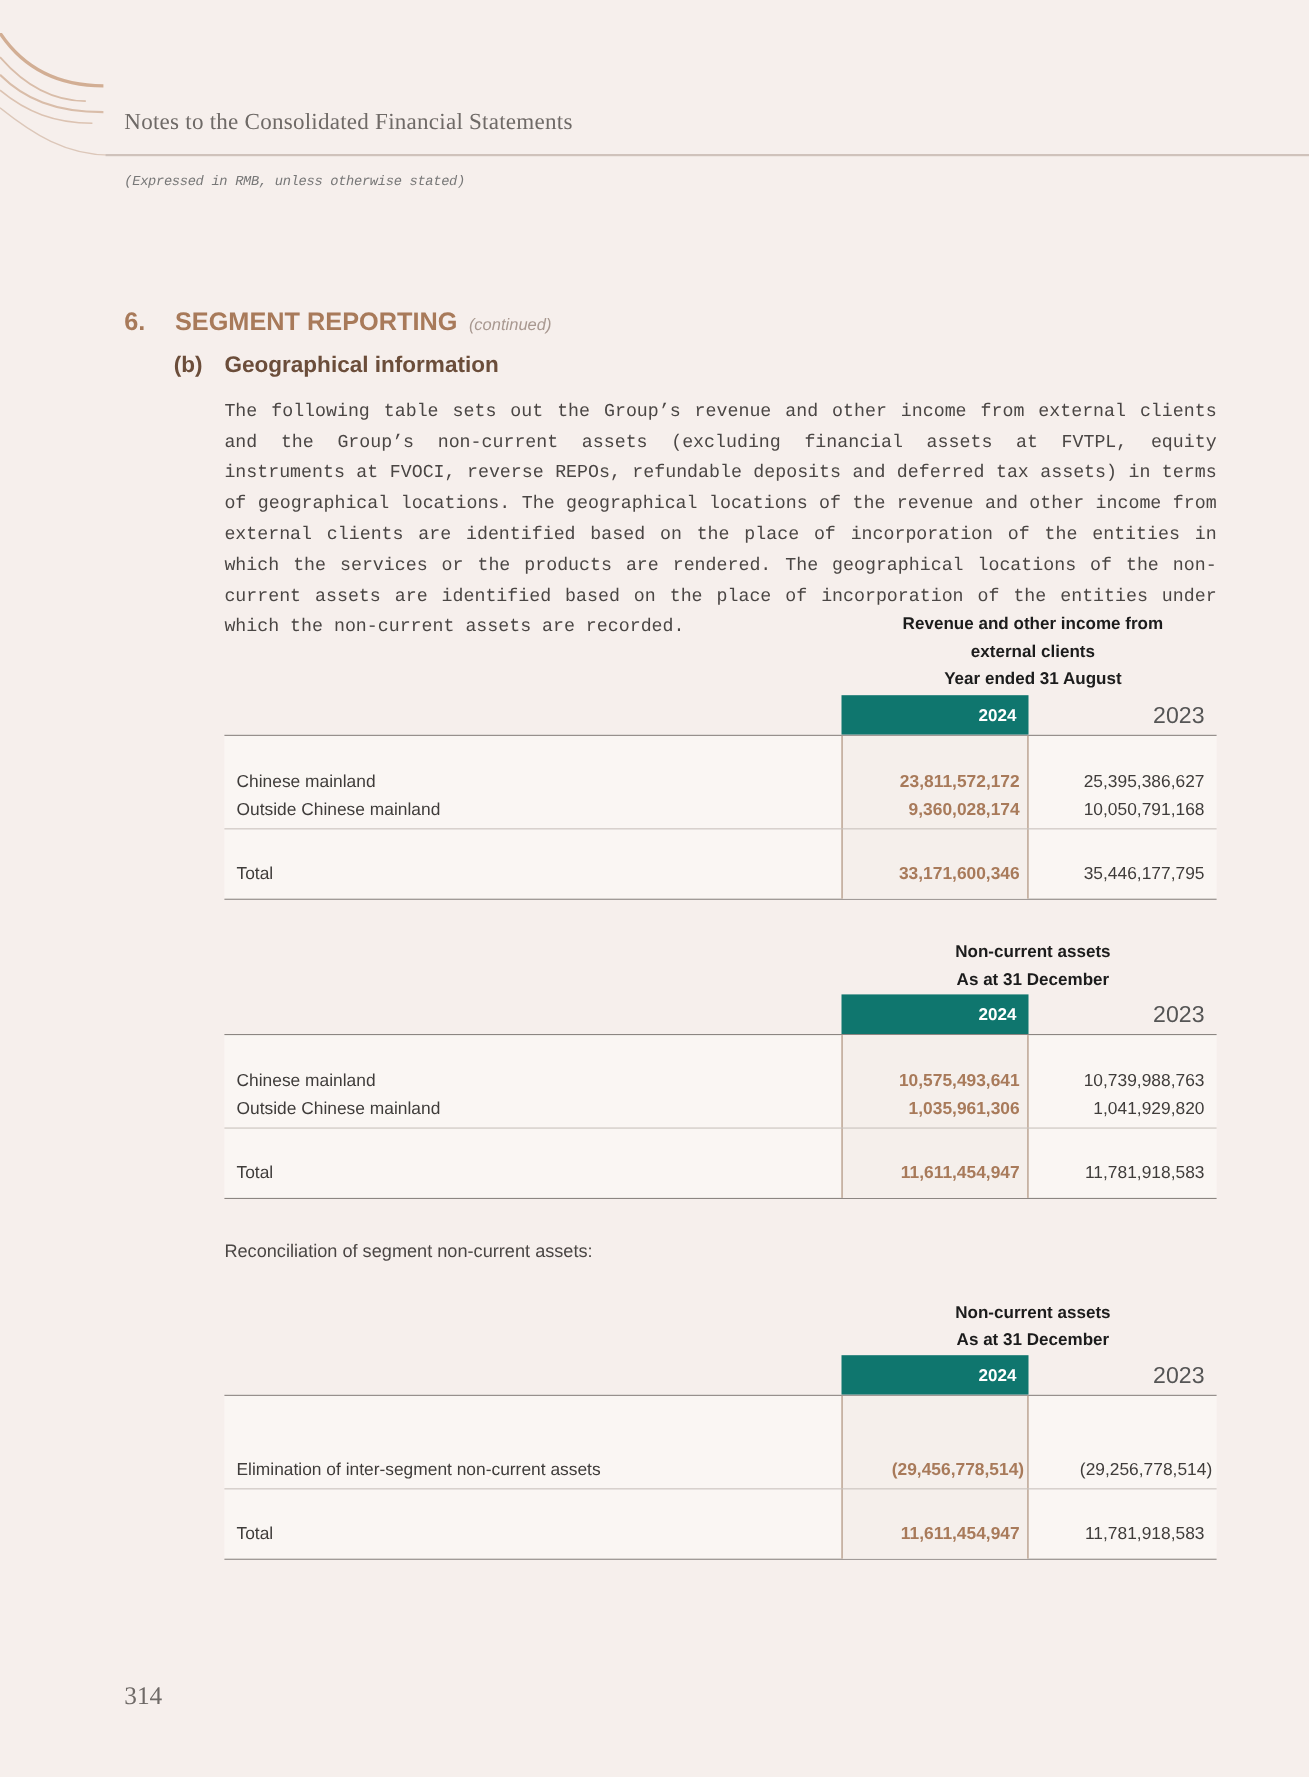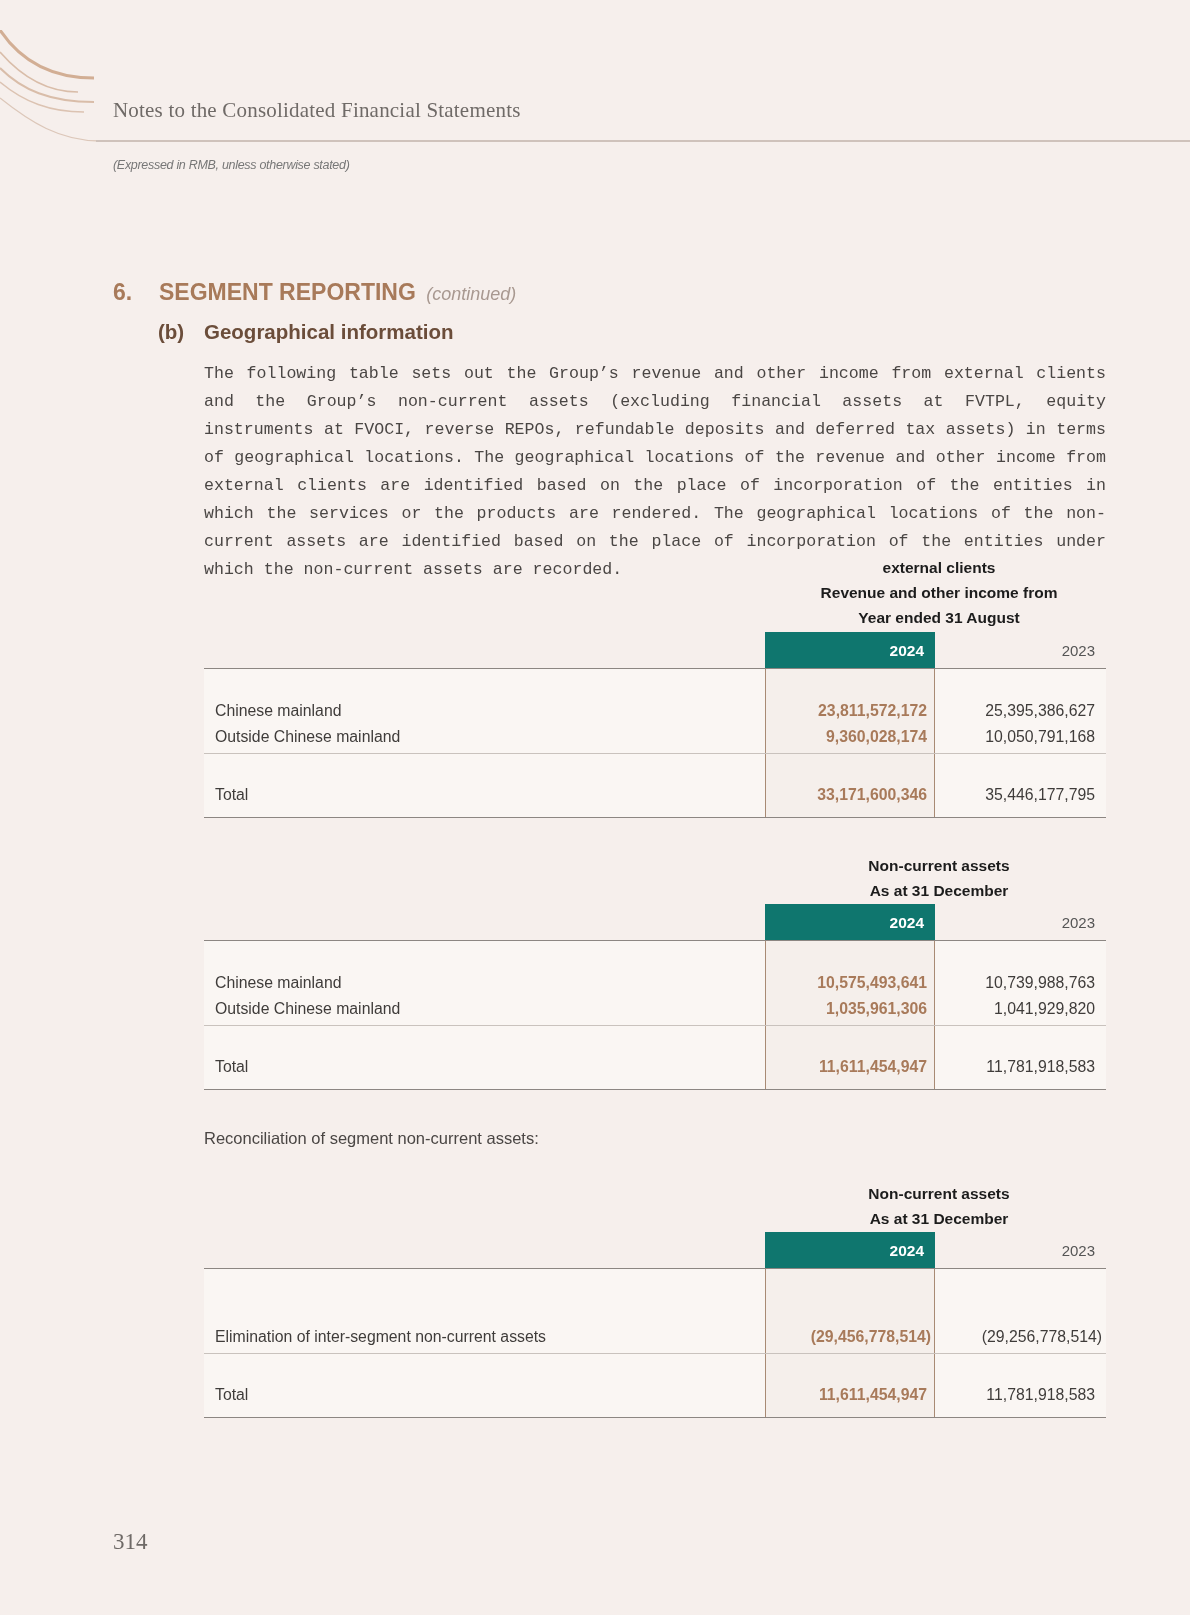--- a/index.html
+++ b/index.html
@@ -11,29 +11,29 @@
   }
   .deco { position:absolute; left:0; top:30px; }
   .header-title {
     position:absolute; left:113px; top:98px;
     font-family:"Liberation Serif", serif; font-size:21px; color:#6f6a67;
     letter-spacing:0.2px;
   }
   .header-rule { position:absolute; left:96px; right:0; top:140px; height:1.5px; background:#cfc2bb; }
   .sub-note {
     position:absolute; left:113px; top:158px;
-    font-family:Liberation Sans, sans-serif; font-style:italic; font-size:12.5px; color:#777;
+    font-family:Liberation Mono, monospace; font-style:italic; font-size:12.5px; color:#777;
     letter-spacing:-0.3px;
   }
   .sec-title {
     position:absolute; left:113px; top:279px; font-family:"Liberation Sans", sans-serif;
     font-size:23px; font-weight:bold; color:#a87a5a; white-space:nowrap;
   }
   .sec-title .num { display:inline-block; width:46px; }
-  .sec-title .cont { font-weight:normal; font-style:italic; font-size:18px; color:#a89890; margin-left:4px; }
+  .sec-title .cont { font-weight:normal; font-style:italic; font-size:15px; color:#a89890; margin-left:4px; }
   .sub-title {
     position:absolute; left:158px; top:320px; font-family:"Liberation Sans", sans-serif;
     font-size:20.5px; font-weight:bold; color:#6b4d3a; white-space:nowrap;
   }
   .sub-title .lbl { display:inline-block; width:46px; }
   .intro {
     position:absolute; left:204px; top:360px; width:902px;
     font-family:Liberation Mono, monospace; font-size:16.6px; line-height:28px;
     color:#4a4644; text-align:justify; margin:0;
   }
@@ -44,21 +44,21 @@
   }
   .year-row { position:absolute; left:0; width:902px; height:36px; }
   .yr24 {
     position:absolute; left:561px; width:170px; height:36px; background:#0f766e;
     color:#fff; font-family:"Liberation Sans", sans-serif; font-weight:bold; font-size:15.5px;
     text-align:right; box-sizing:border-box; padding-right:11px; line-height:38px;
   }
   .yr23 {
     position:absolute; left:731px; width:171px; height:36px; text-align:right;
     box-sizing:border-box; padding-right:11px; line-height:38px;
-    font-family:"Liberation Sans", sans-serif; font-size:15px; color:#555;
+    font-family:"Liberation Sans", sans-serif; font-size:21px; color:#555;
   }
   .tbody { position:absolute; left:0; width:902px; background:#faf6f3; border-top:1.2px solid #8c8682; border-bottom:1.2px solid #8c8682; }
   .hl-col { position:absolute; left:561px; width:170px; top:0; bottom:0; border-left:1.2px solid #a88a74; border-right:1.2px solid #a88a74; box-sizing:border-box; background:#f5efeb; }
   .row { position:absolute; left:0; width:902px; height:26px; font-family:"Liberation Sans", sans-serif; font-size:15.8px; }
   .row .lbl { position:absolute; left:11px; top:3px; color:#3f3c3a; white-space:nowrap; }
   .row .v24 { position:absolute; left:561px; width:170px; top:3px; text-align:right; box-sizing:border-box; padding-right:8px; color:#a87a5a; font-weight:bold; }
   .row .v24.paren { padding-right:4px; }
   .row .v23 { position:absolute; left:731px; width:171px; top:3px; text-align:right; box-sizing:border-box; padding-right:11px; color:#3f3c3a; }
   .row .v23.paren { padding-right:4px; }
   .sub-rule { position:absolute; left:0; width:902px; height:1px; background:#c9c2bd; }
@@ -89,22 +89,22 @@
 <div class="sec-title">
   <span class="num">6.</span><span>SEGMENT REPORTING</span> <span class="cont">(continued)</span>
 </div>
 <div class="sub-title">
   <span class="lbl">(b)</span><span>Geographical information</span>
 </div>
 <p class="intro">The following table sets out the Group’s revenue and other income from external clients and the Group’s non-current assets (excluding financial assets at FVTPL, equity instruments at FVOCI, reverse REPOs, refundable deposits and deferred tax assets) in terms of geographical locations. The geographical locations of the revenue and other income from external clients are identified based on the place of incorporation of the entities in which the services or the products are rendered. The geographical locations of the non-current assets are identified based on the place of incorporation of the entities under which the non-current assets are recorded.</p>
 
 <div class="table-block" style="top:555px;">
   <div class="col-head" style="top:0;">
+    <div>Revenue and other income from</div>
     <div>external clients</div>
-    <div>Revenue and other income from</div>
     <div>Year ended 31 August</div>
   </div>
   <div class="year-row" style="top:77px;">
     <div class="yr24">2024</div>
     <div class="yr23">2023</div>
   </div>
   <div class="tbody" style="top:113px; height:148px;">
     <div class="hl-col"></div>
     <div class="row" style="top:30px;">
       <span class="lbl">Chinese mainland</span>

